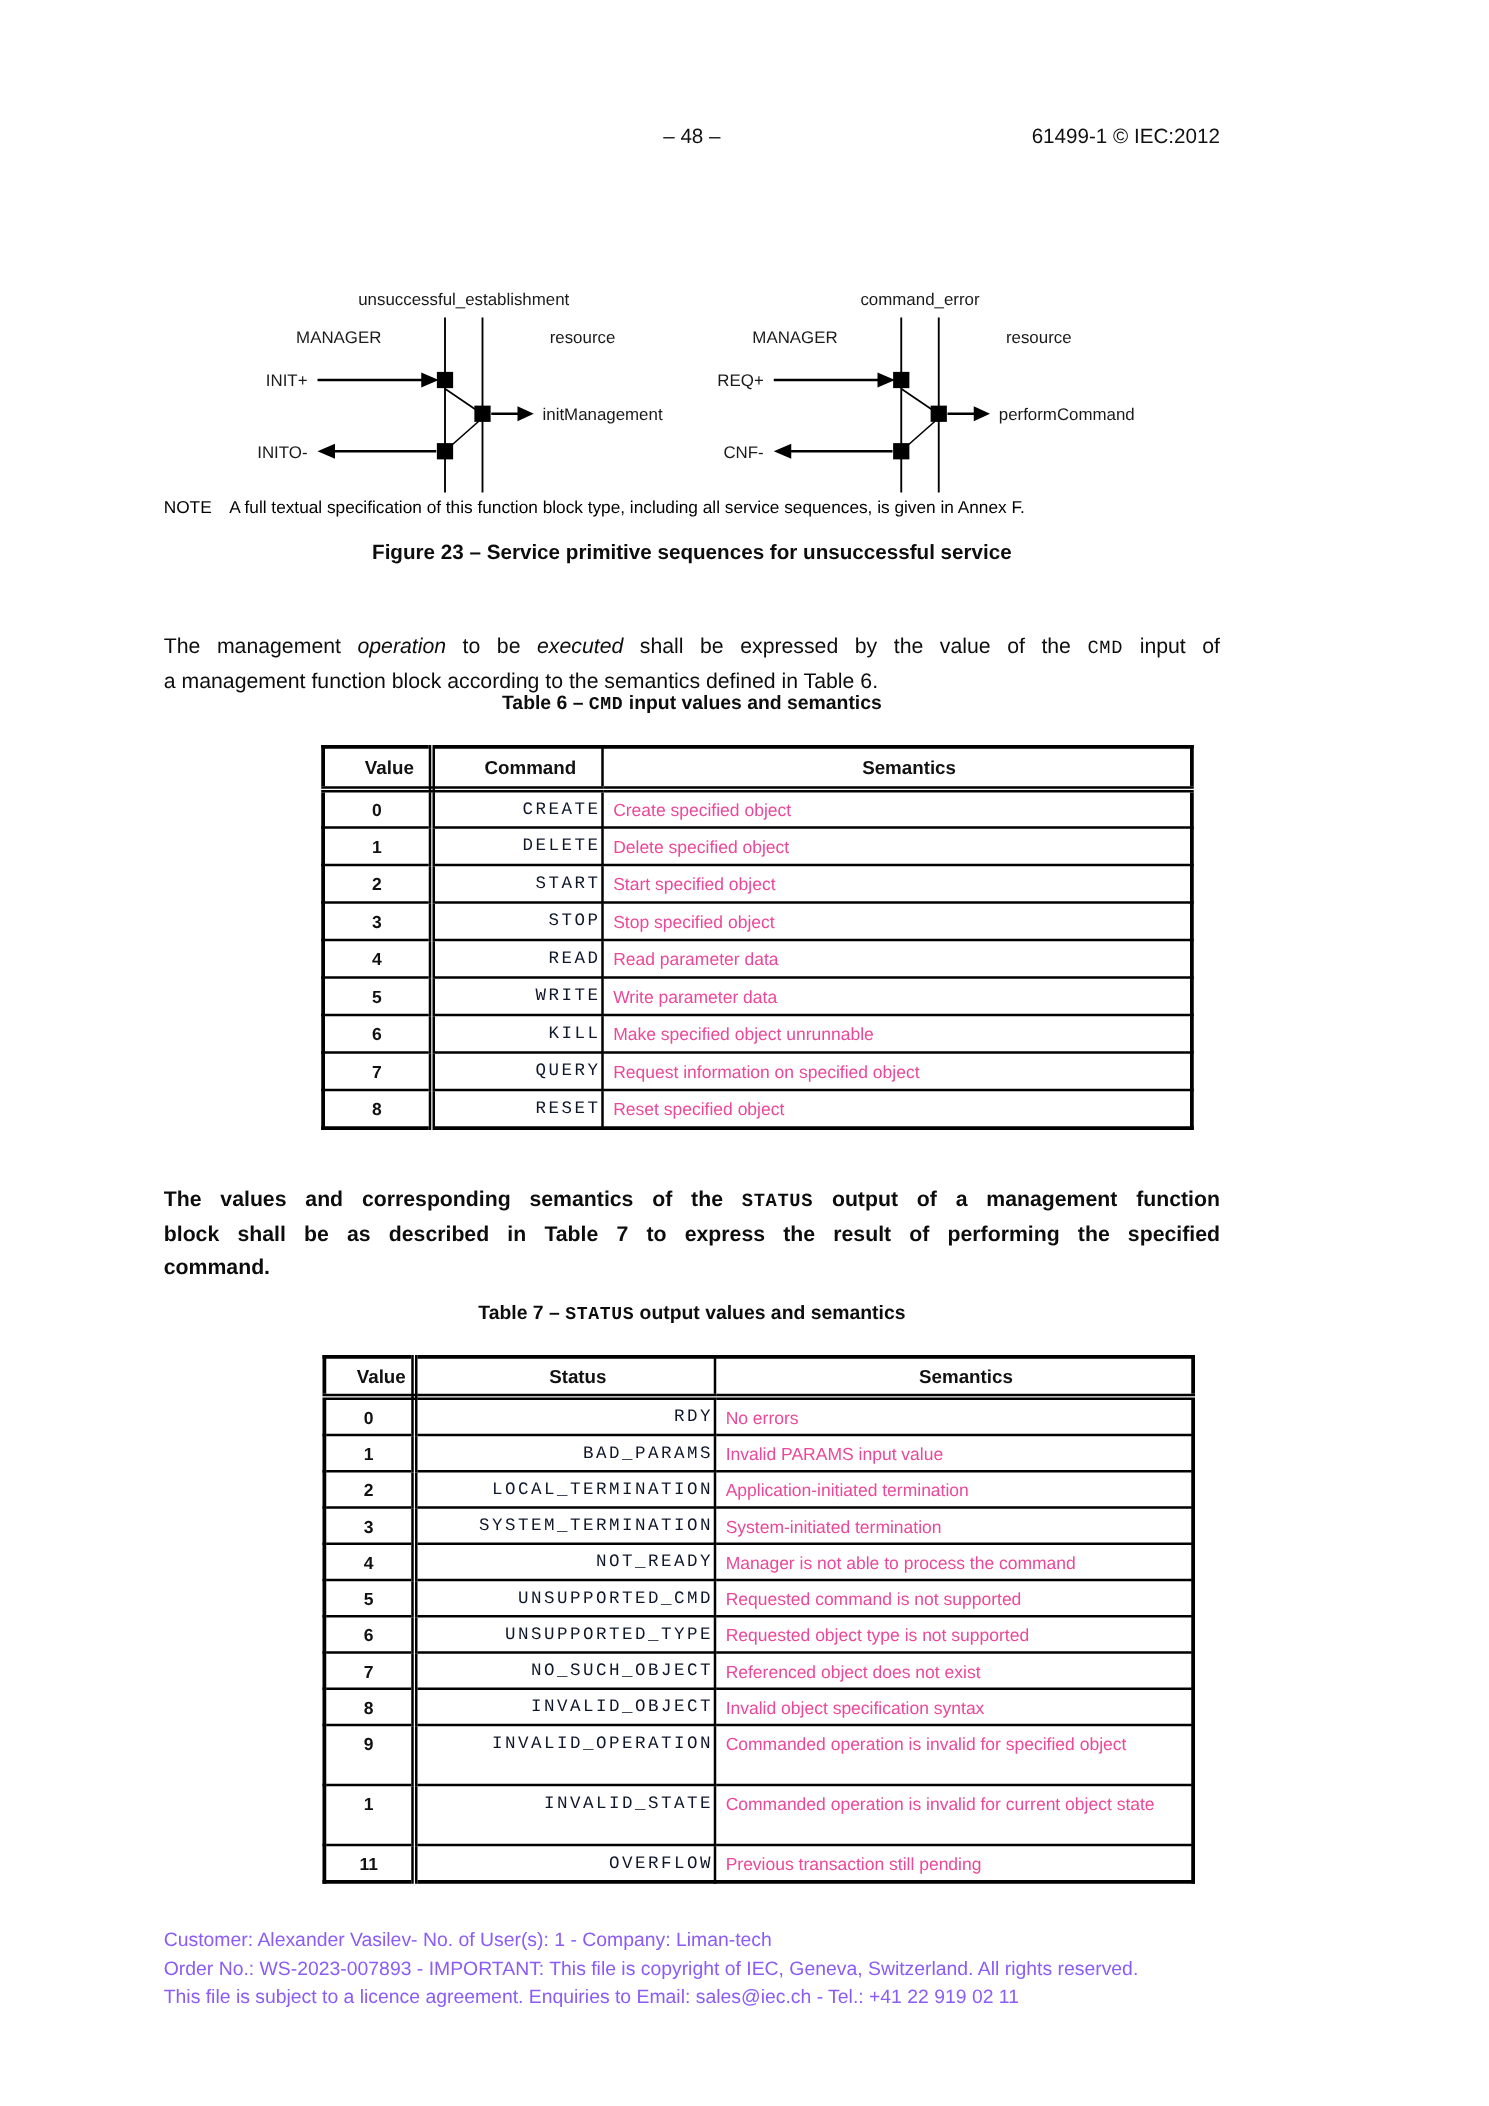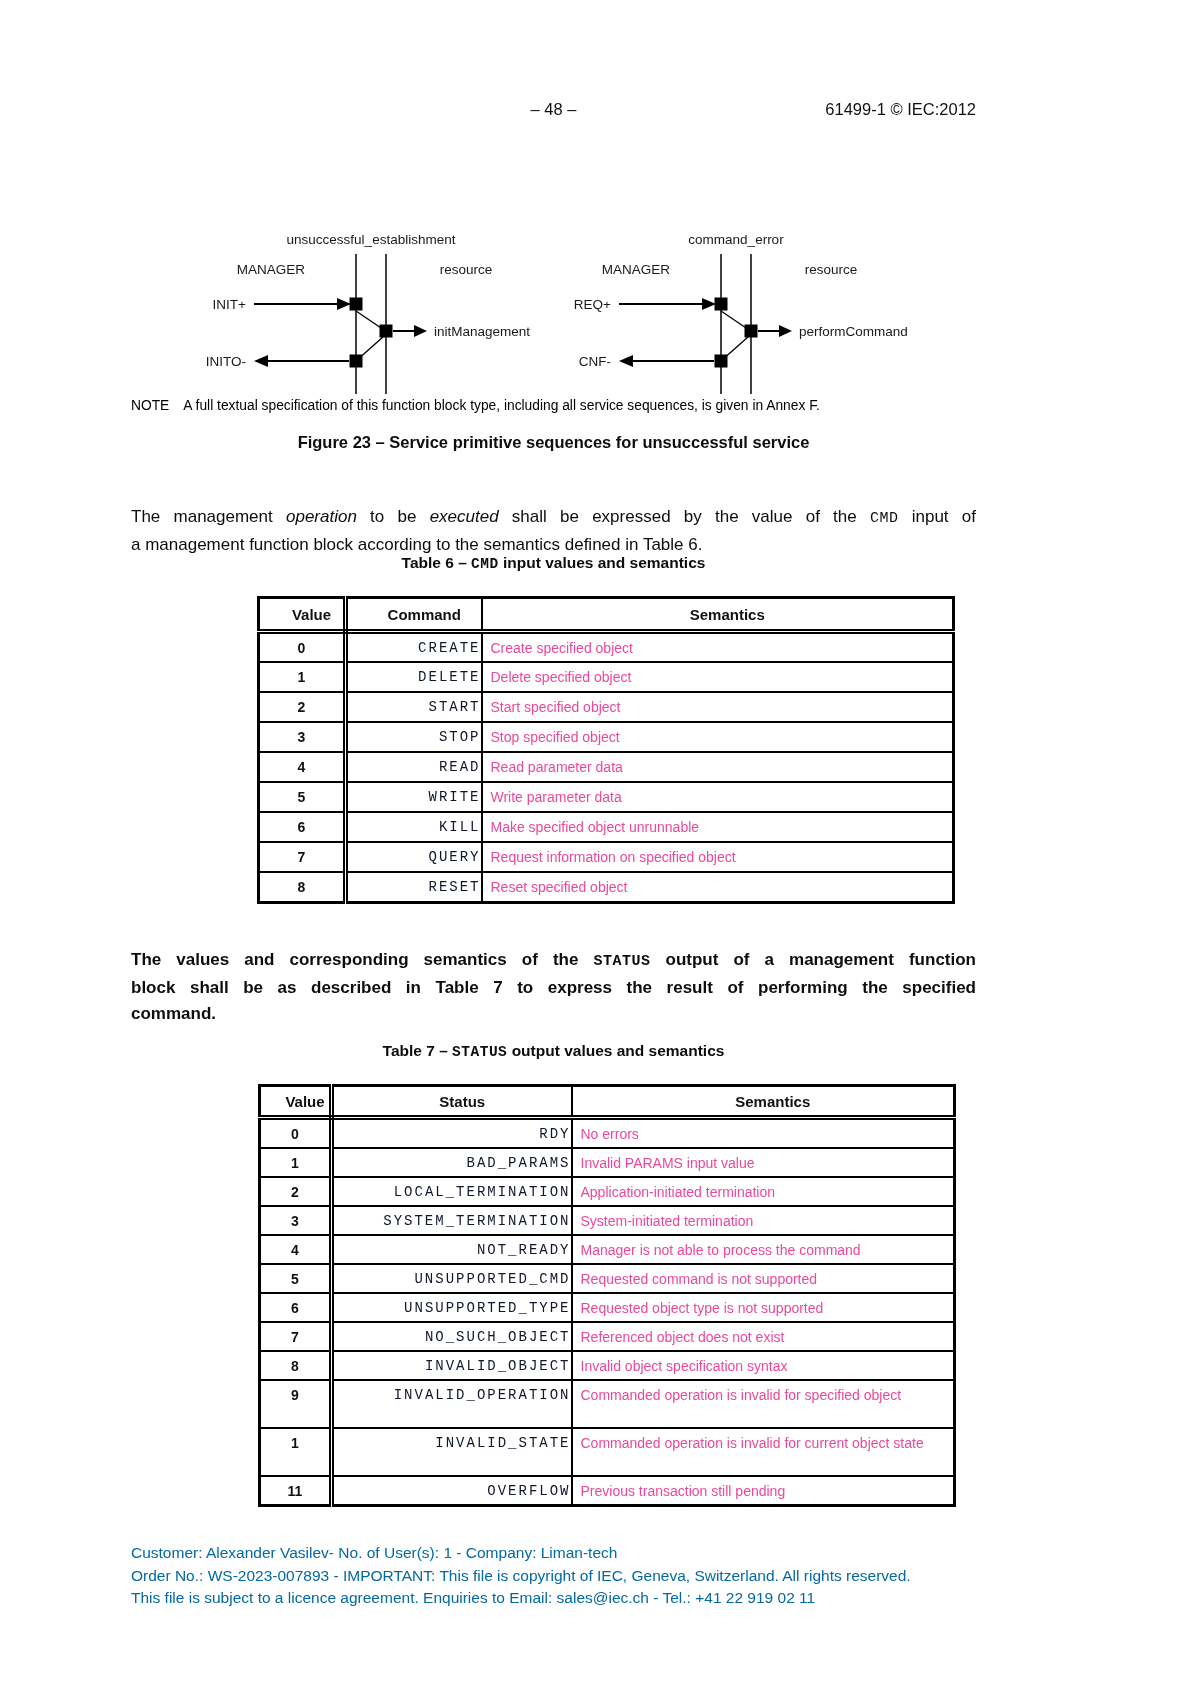--- a/index.html
+++ b/index.html
@@ -252,19 +252,19 @@
           <td class="sem">Commanded operation is invalid for current object state</td>
         </tr>
     <tr class="drow">
           <td class="val c1">11</td>
           <td class="cmd">OVERFLOW</td>
           <td class="sem">Previous transaction still pending</td>
         </tr>
   </tbody>
     </table>
 
-  <div class="footer" style="color: #0369a1;">
+  <div class="footer" style="color: #8b5cf6;">
     <div>Customer: Alexander Vasilev- No. of User(s): 1 - Company: Liman-tech</div>
     <div>Order No.: WS-2023-007893 - IMPORTANT: This file is copyright of IEC, Geneva, Switzerland. All rights reserved.</div>
     <div>This file is subject to a licence agreement. Enquiries to Email: sales@iec.ch - Tel.: +41 22 919 02 11</div>
   </div>
 
 </div>
 
 </body></html>

